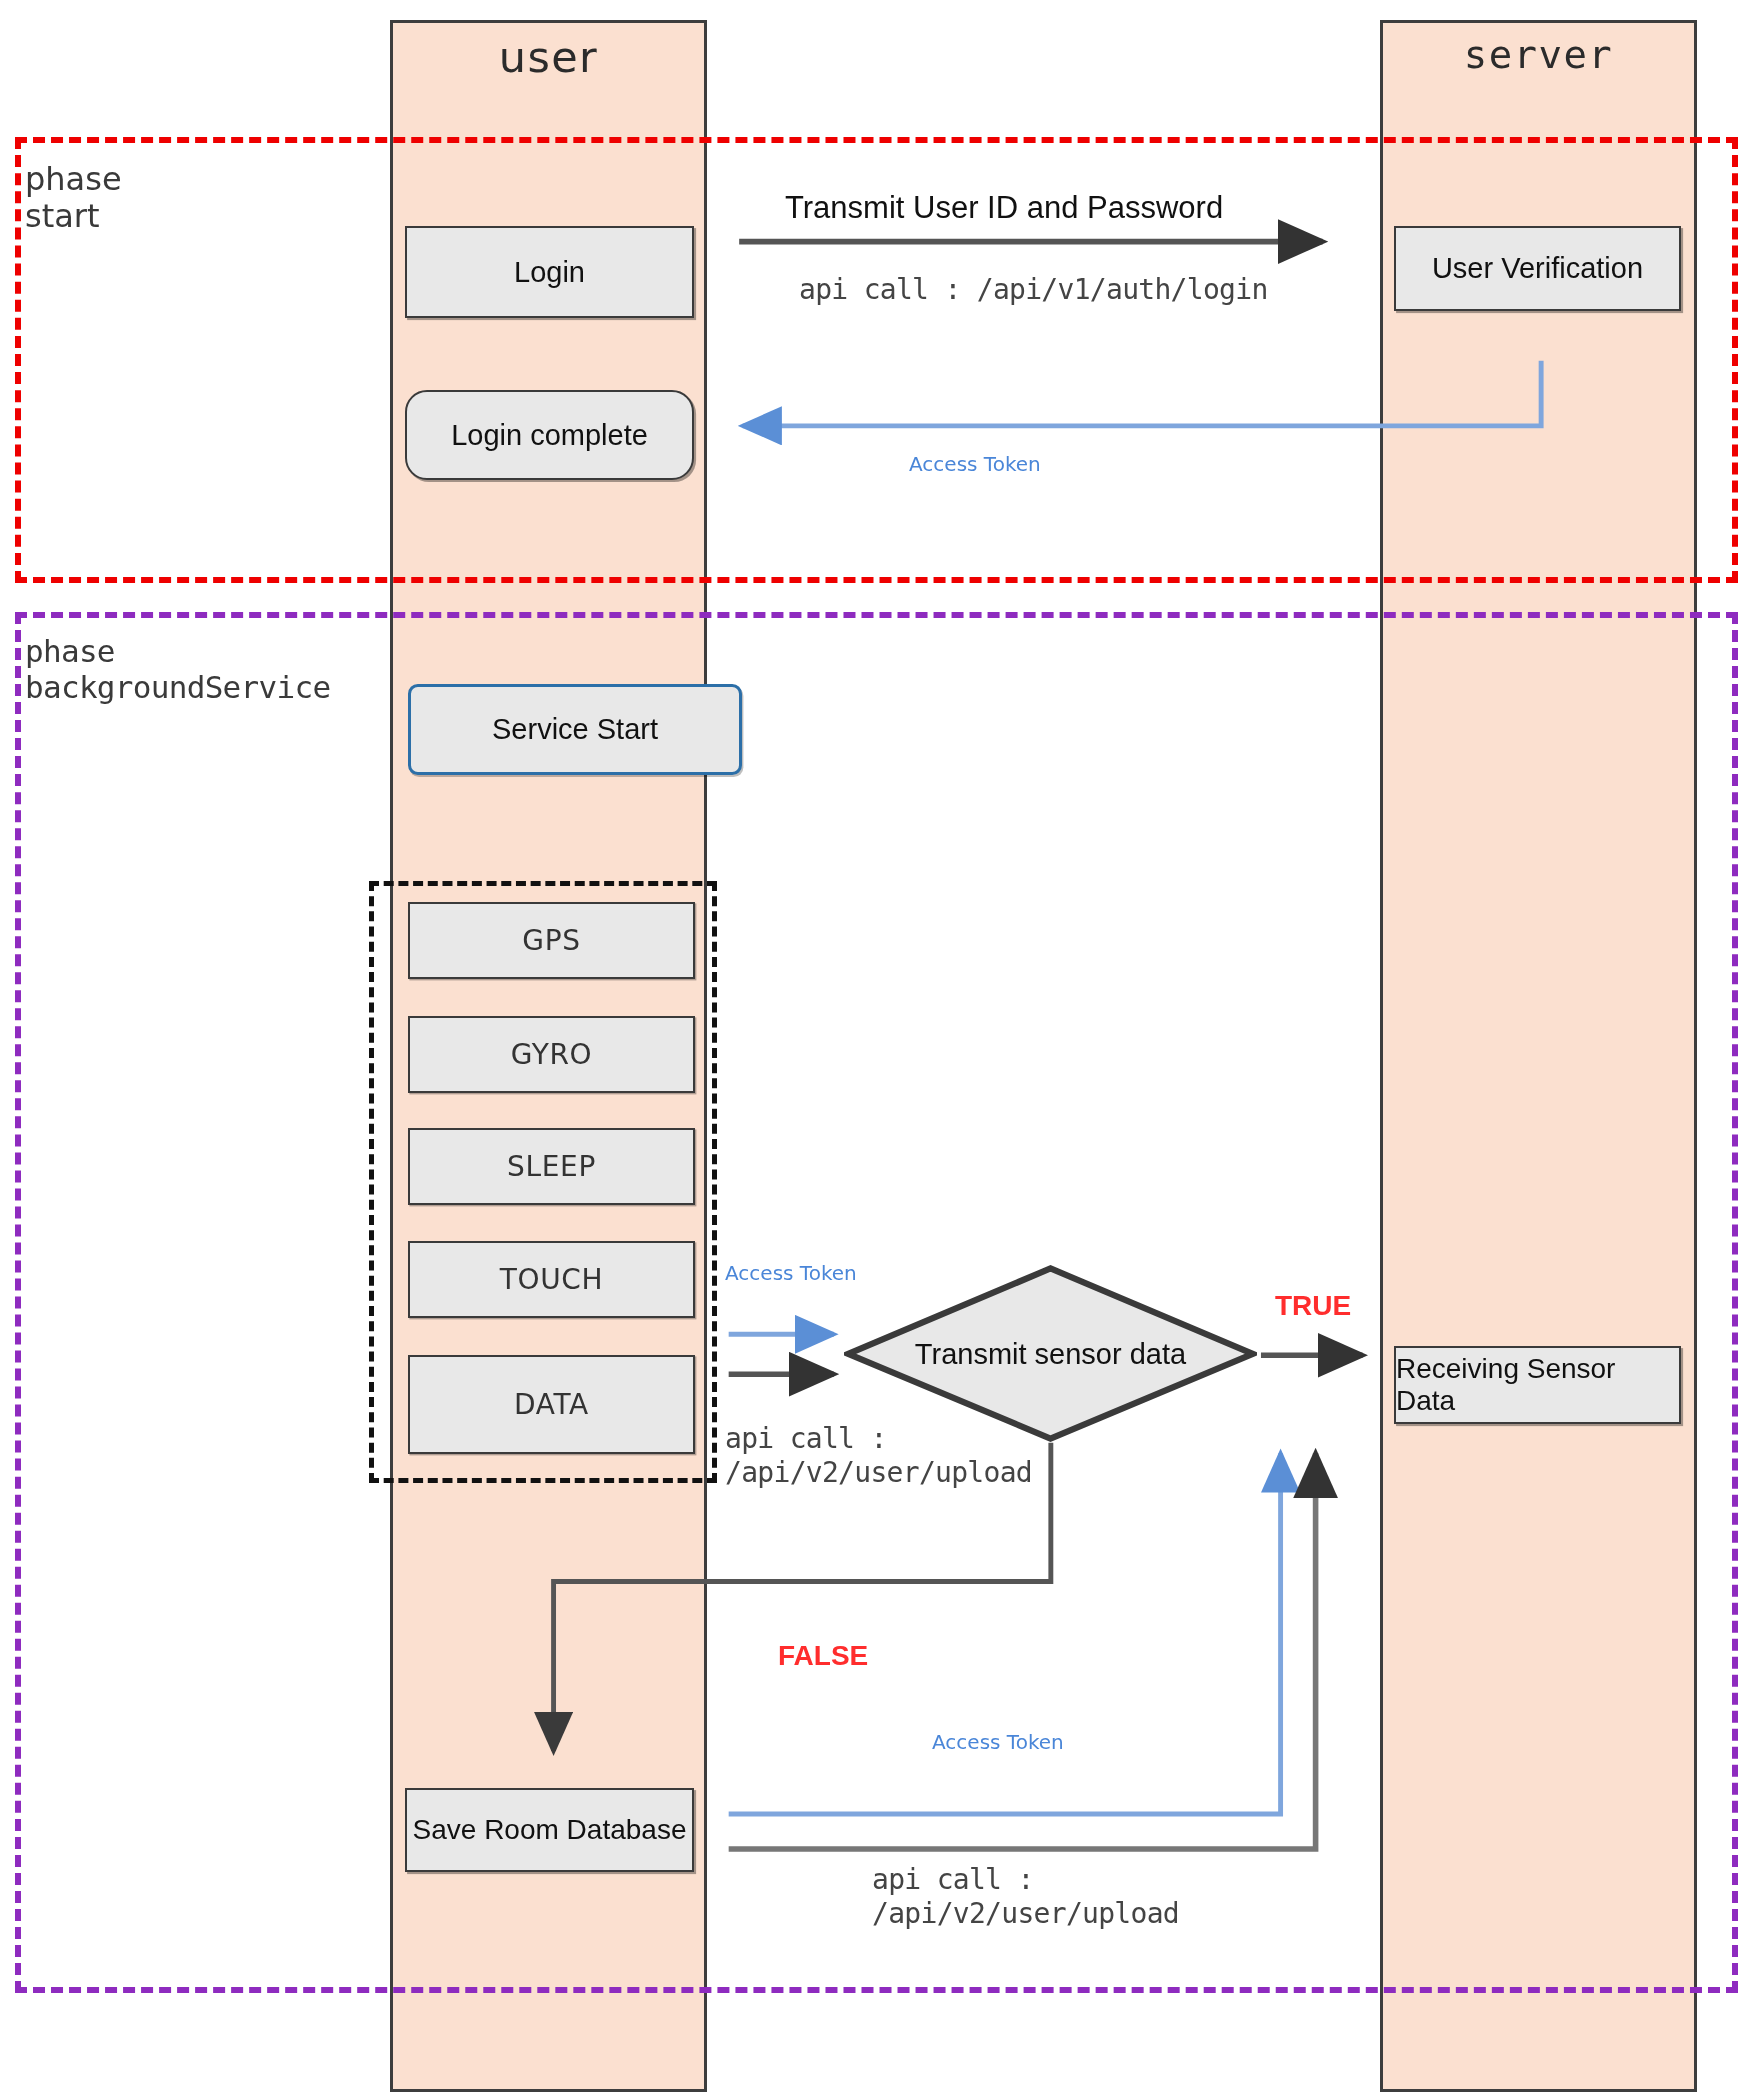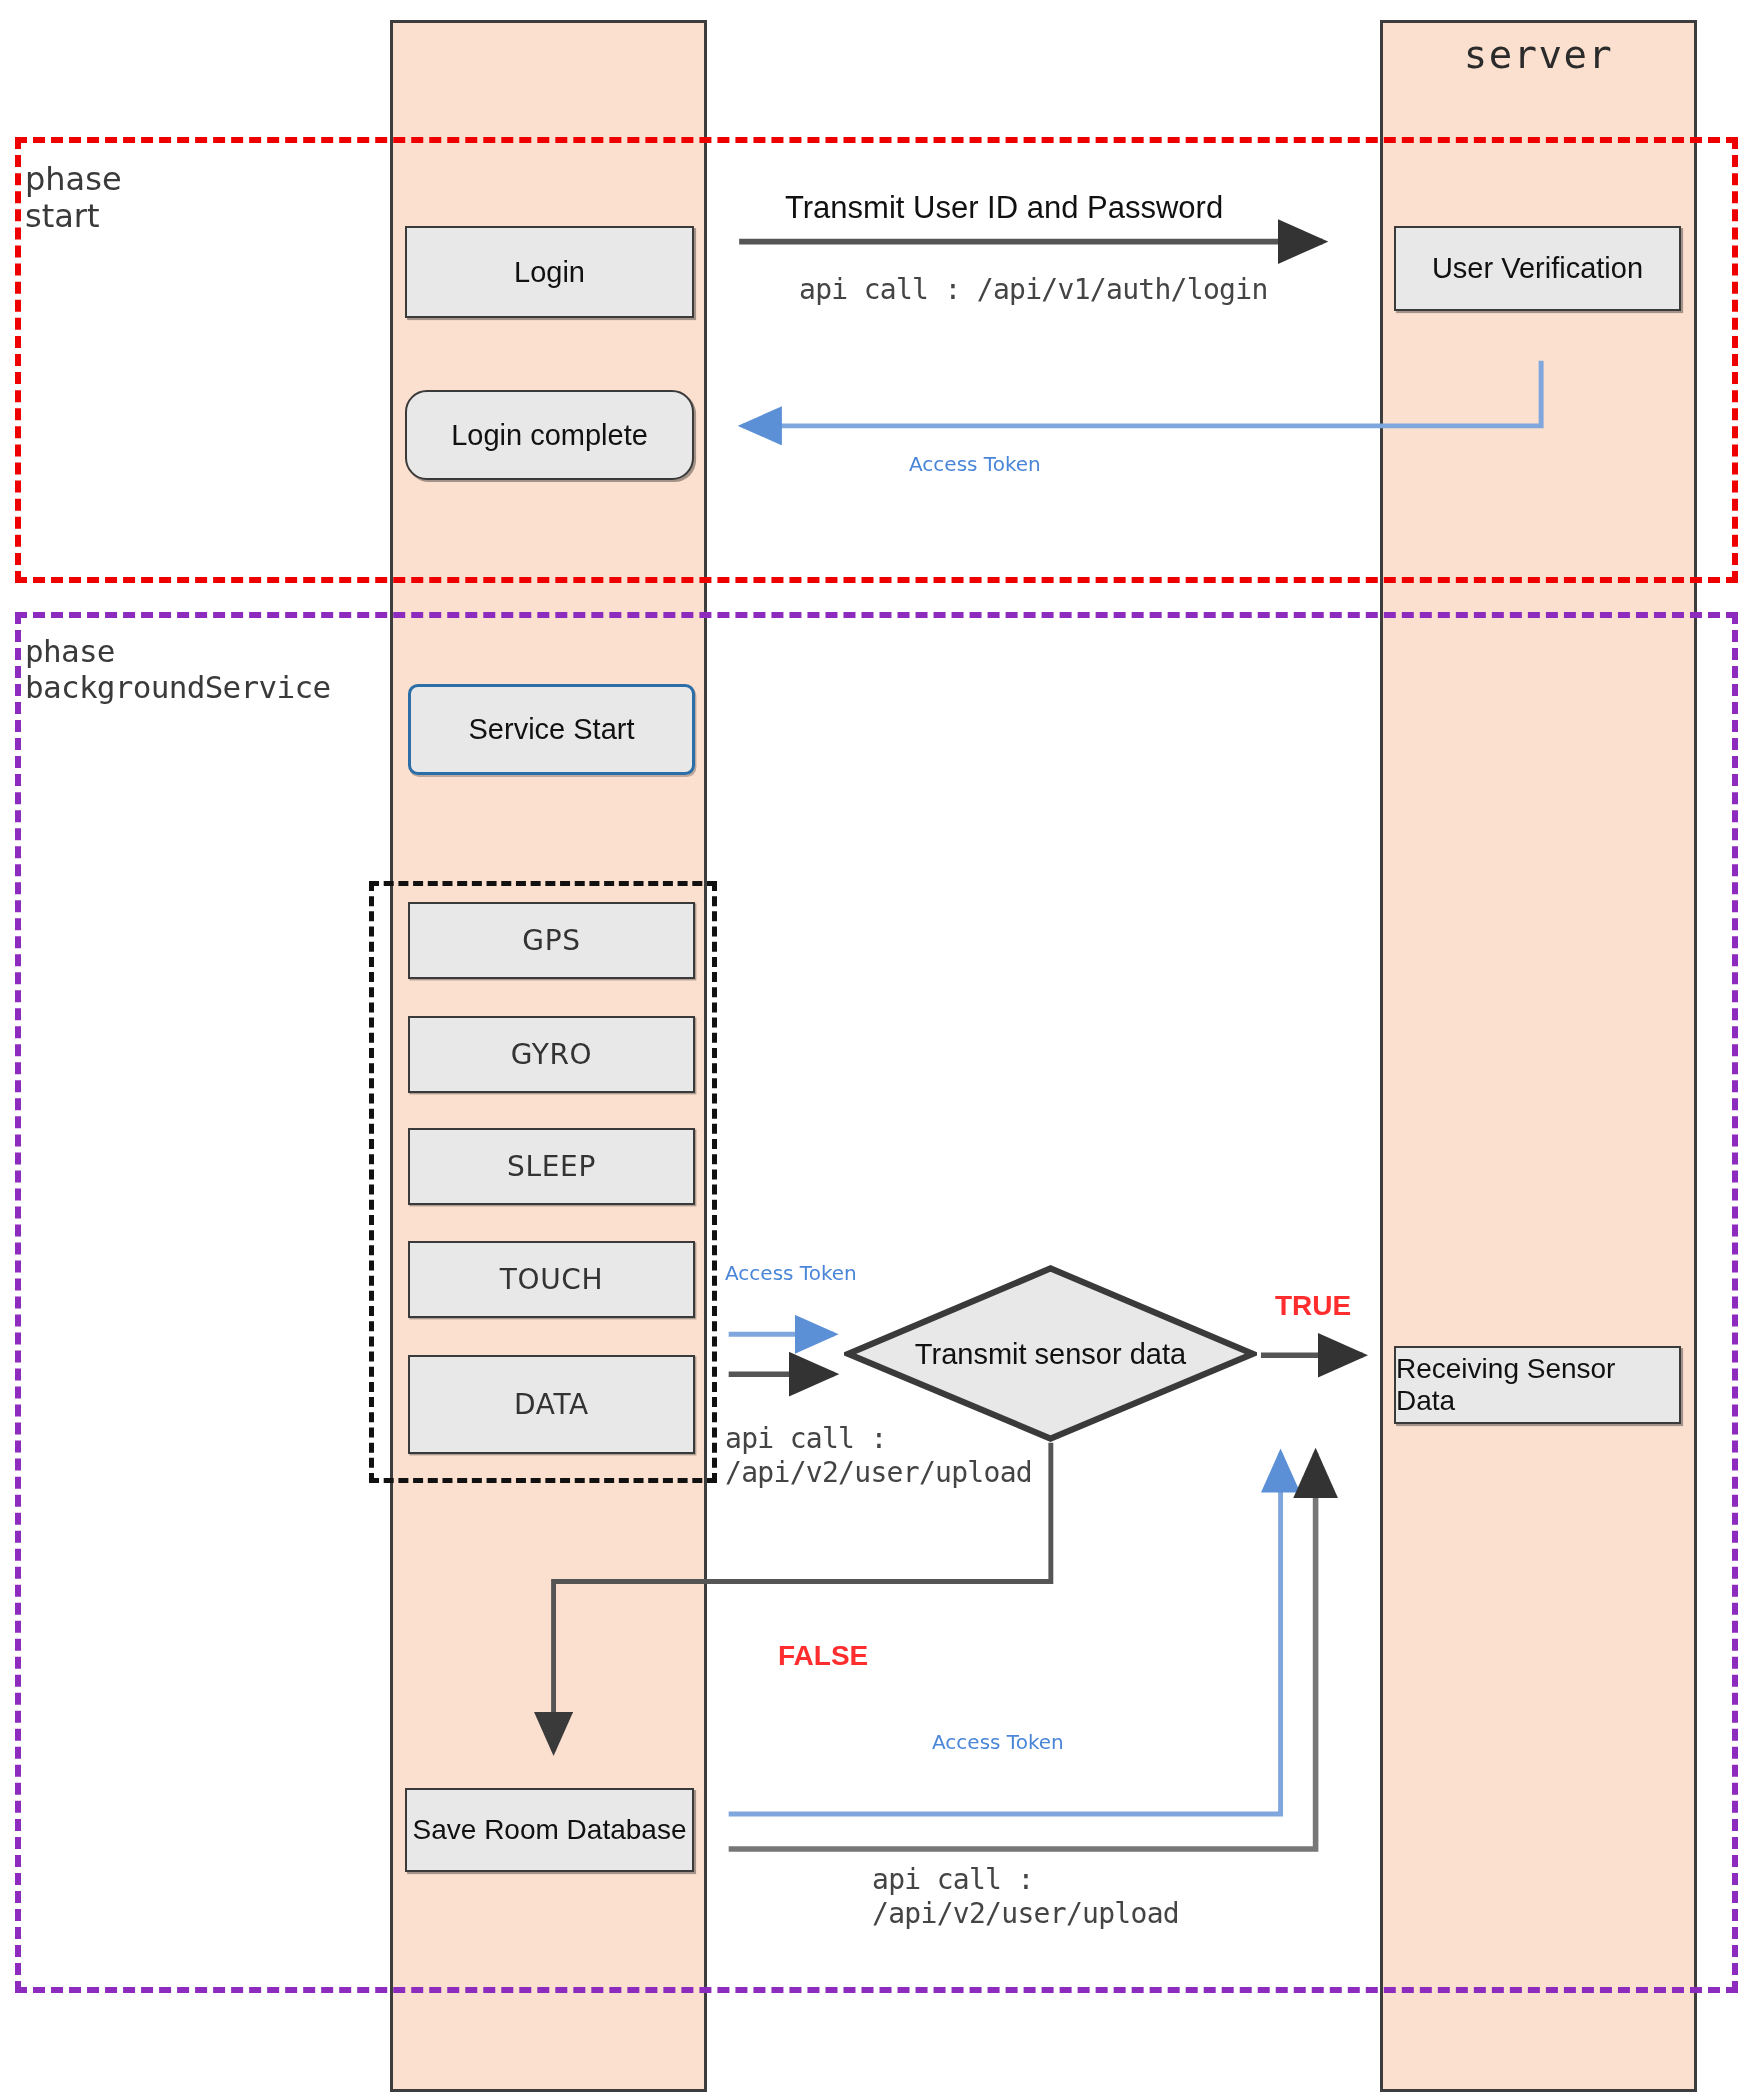--- a/index.html
+++ b/index.html
@@ -43,37 +43,38 @@
   .cap-flag{font-size:28px;color:#ff2d2d;font-weight:bold;font-family:"Liberation Sans", sans-serif;}
 
   svg.overlay{position:absolute;left:0;top:0;width:1755px;height:2097px;pointer-events:none;}
 </style>
 </head>
 <body>
 
 <div id="canvas">
 
   <div class="lane" style="left:390px;top:19.6px;width:317px;height:2072px;"></div>
+  <div class="lane-title" style="left:390px;top:31.5px;width:317px;">user</div>
 
   <div class="lane" style="left:1380px;top:19.6px;width:317px;height:2072px;"></div>
   <div class="lane-title" style="left:1380px;top:31.5px;width:317px;font-family:'DejaVu Sans Mono',monospace;font-size:39px;">server</div>
 
   <div class="phase-box phase-red" style="left:15.4px;top:137px;width:1723px;height:446px;"></div>
   <div class="phase-label" style="left:25px;top:161px;">phase
 start</div>
 
   <div class="phase-box phase-purple" style="left:15.4px;top:612px;width:1723px;height:1381px;"></div>
   <div class="phase-label" style="left:25px;top:634px;font-family:'DejaVu Sans Mono',monospace;font-size:31px;letter-spacing:-0.7px;">phase
 backgroundService</div>
 
   <div class="node" style="left:405px;top:226px;width:289px;height:92px;text-align:center;">Login</div>
 
   <div class="node" style="left:405px;top:390px;width:289px;height:90px;border-radius:22px;">Login complete</div>
 
-  <div class="node blue" style="left:408px;top:684px;width:287px;height:91px;">Service Start</div>
+  <div class="node blue" style="left:408px;top:684px;width:334px;height:91px;">Service Start</div>
 
   <div class="sensor-group" style="left:369px;top:881px;width:348px;height:602px;"></div>
 
   <div class="node sensor" style="left:408px;top:902px;width:287px;height:77px;">GPS</div>
   <div class="node sensor" style="left:408px;top:1016px;width:287px;height:77px;">GYRO</div>
   <div class="node sensor" style="left:408px;top:1128px;width:287px;height:77px;">SLEEP</div>
   <div class="node sensor" style="left:408px;top:1241px;width:287px;height:77px;">TOUCH</div>
   <div class="node sensor" style="left:408px;top:1355px;width:287px;height:99px;">DATA</div>
 
   <div class="node" style="left:405px;top:1788px;width:289px;height:84px;font-size:28px;">Save Room Database</div>

